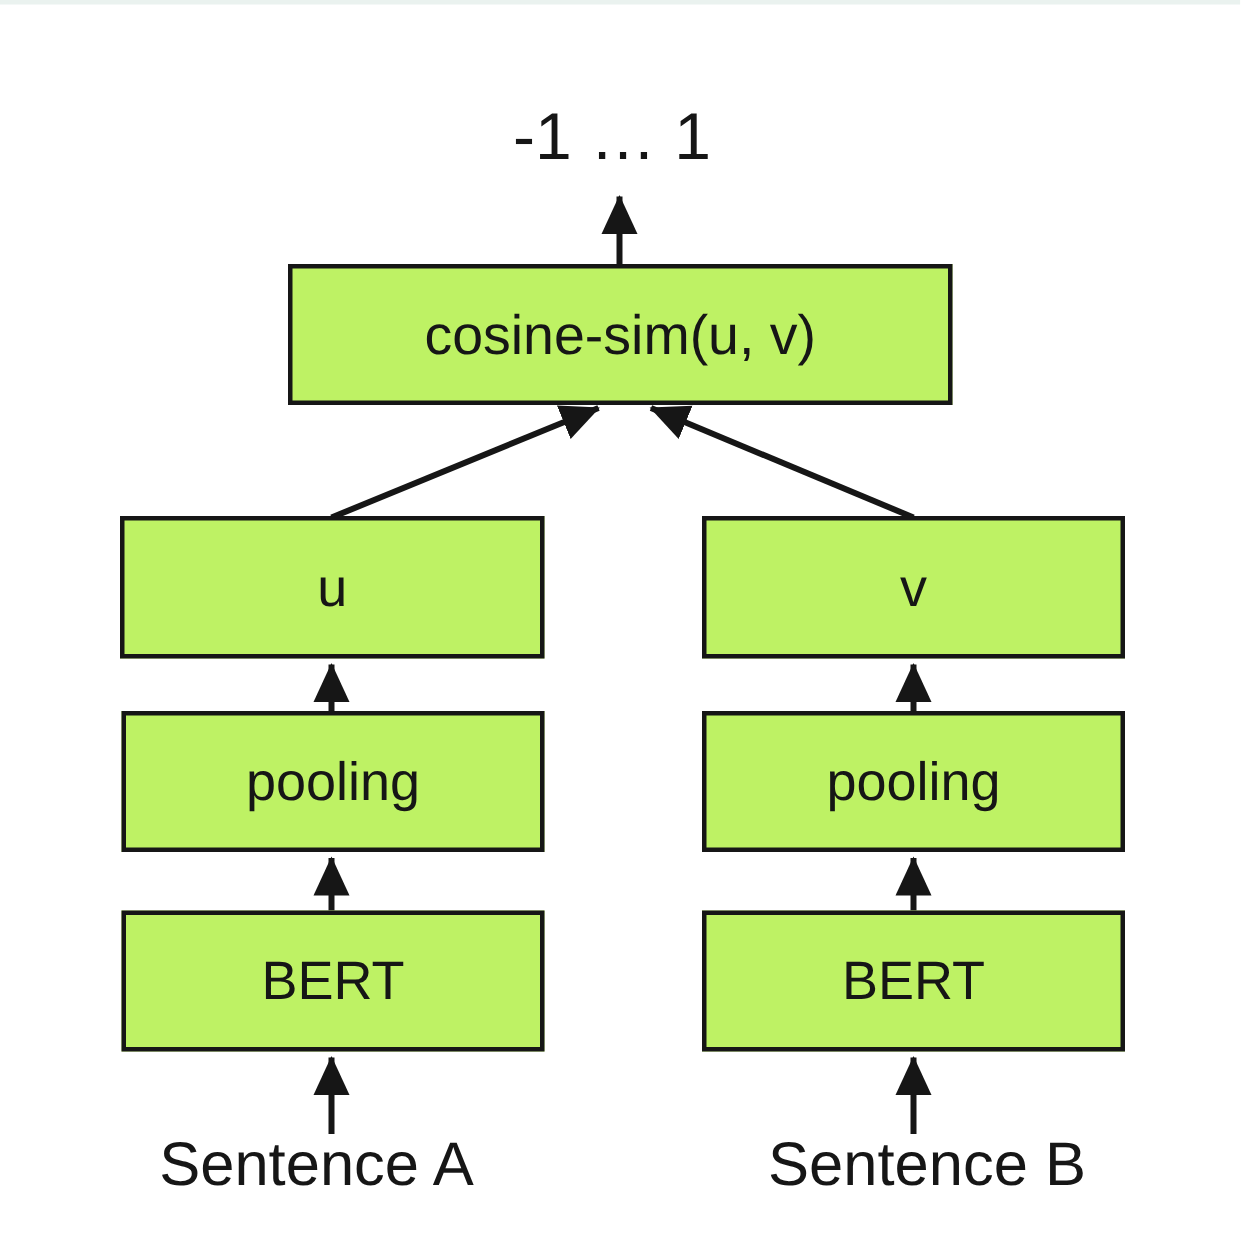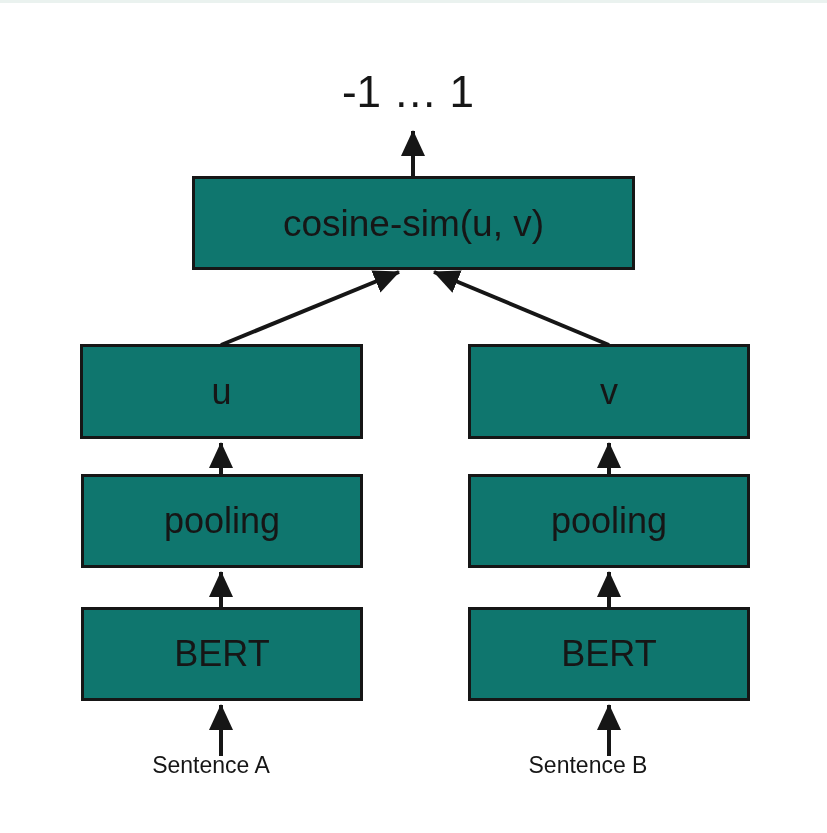--- a/index.html
+++ b/index.html
@@ -24,21 +24,21 @@
   }
   .arrow-layer {
     position: absolute;
     left: 0; top: 0;
     width: 827px; height: 833px;
   }
   .node {
     position: absolute;
     box-sizing: border-box;
     border: 3px solid #161616;
-    background: #0f766e;
+    background: #bef264;
     display: flex;
     align-items: center;
     justify-content: center;
   }
   .node-label {
     font-size: 36px;
     line-height: 1;
     color: #161616;
     white-space: nowrap;
   }
@@ -46,28 +46,28 @@
   .u-box        { left: 80px;  top: 344px; width: 283px; height: 95px; }
   .v-box        { left: 468px; top: 344px; width: 282px; height: 95px; }
   .pool-left    { left: 81px;  top: 474px; width: 282px; height: 94px; }
   .pool-right   { left: 468px; top: 474px; width: 282px; height: 94px; }
   .bert-left    { left: 81px;  top: 607px; width: 282px; height: 94px; }
   .bert-right   { left: 468px; top: 607px; width: 282px; height: 94px; }
   .cosine-box .node-label { font-size: 37px; }
   .free-label {
     position: absolute;
     text-align: center;
-    font-size: 23px;
+    font-size: 41px;
     line-height: 1.2;
     color: #161616;
     white-space: nowrap;
   }
   .output-range { left: 258px; top: 66px;  width: 300px; font-size: 44px; }
   .sentence-a   { left: 61px;  top: 752px; width: 300px; }
-  .sentence-b   { left: 438px; top: 752px; width: 300px; }
+  .sentence-b   { left: 468px; top: 752px; width: 300px; }
 </style>
 </head>
 <body>
 
 <div id="canvas">
 
   <div class="top-edge"></div>
 
   <svg class="arrow-layer" width="827" height="833" viewBox="0 0 827 833">
     <defs>

